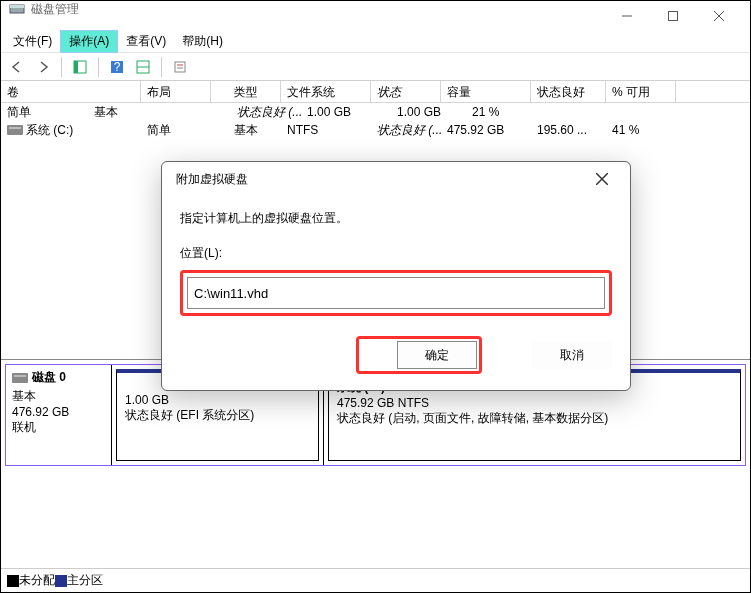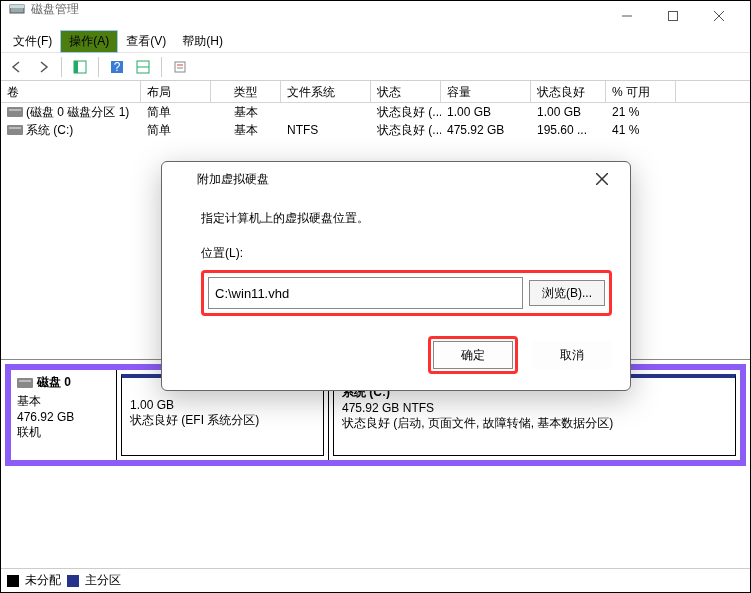--- a/index.html
+++ b/index.html
@@ -4,54 +4,54 @@
 <style>
 * { box-sizing: border-box; margin: 0; padding: 0; font-family: "Microsoft YaHei", "Segoe UI", sans-serif; font-size: 12px; }
 body { background: #fff; width: 751px; height: 593px; overflow: hidden; border: 1px solid #000; position: relative; }
 .titlebar { height: 30px; display: flex; align-items: flex-start; padding: 0 8px; background: #fff; }
 .titlebar .icon { width: 16px; height: 16px; margin-right: 6px; display: inline-flex; }
 .titlebar .title { flex: 1; color: #666; }
 .win-btns { display: flex; gap: 0; }
 .win-btn { width: 46px; height: 30px; display: flex; align-items: center; justify-content: center; color: #666; }
 .menubar { height: 22px; display: flex; align-items: center; padding: 0 4px; border-bottom: 1px solid #e5e5e5; }
 .menubar span { padding: 2px 8px; }
-.menubar .active { background: #4d7c0f; border: 1px solid #99c9ff; }
+.menubar .active { background: #5eead4; border: 1px solid #99c9ff; }
 .toolbar { height: 28px; display: flex; align-items: center; padding: 2px 4px; border-bottom: 1px solid #d0d0d0; gap: 2px; }
 .tbtn { width: 24px; height: 24px; border: 1px solid transparent; display: flex; align-items: center; justify-content: center; }
 .tsep { width: 1px; height: 20px; background: #ccc; margin: 0 4px; }
 .table-head { height: 22px; display: flex; background: #fff; border-bottom: 1px solid #d5d5d5; }
 .th { border-right: 1px solid #d5d5d5; padding: 3px 6px; color: #000; overflow: hidden; white-space: nowrap; }
 .table-body { }
 .tr { display: flex; height: 18px; align-items: center; }
 .td { padding: 0 6px; overflow: hidden; white-space: nowrap; }
 .c0 { width: 140px; } .c1 { width: 70px; } .c2 { width: 70px; text-align: center; } .c3 { width: 90px; }
-.c4 { width: 70px; } .c5 { width: 90px; } .c6 { width: 75px; } .c7 { width: 70px; }
+.c4 { width: 70px; font-style: italic; } .c5 { width: 90px; } .c6 { width: 75px; } .c7 { width: 70px; }
 .mid-gap { height: 220px; }
 .lower { border-top: 1px solid #888; }
-.diskrow { display: flex; height: 102px; margin: 4px; border: 6px solid #8b5cf6; }
+.diskrow { display: flex; height: 102px; margin: 4px; border: 1px solid #8b5cf6; }
 .diskinfo { width: 106px; border-right: 1px solid #000; padding: 4px 6px; }
 .diskinfo .hd { display: flex; align-items: center; gap: 4px; margin-bottom: 2px; }
 .part { flex: 1; border-right: 1px solid #000; display: flex; flex-direction: column; }
 .part:last-child { border-right: none; }
 .part-inner { border-top: 4px solid #26338b; flex: 1; padding: 6px 8px; margin: 4px; border-left:1px solid #000; border-right:1px solid #000; border-bottom:1px solid #000;}
-.legend { position: absolute; bottom: 0; left: 0; right: 0; height: 24px; border-top: 1px solid #ccc; display: flex; align-items: center; padding: 0 6px; gap: 6px; background:#fff;}
+.legend { position: absolute; bottom: 0; left: 0; right: 0; height: 24px; border-top: 1px solid #ccc; display: flex; align-items: center; padding: 0 6px; background:#fff;}
 .lg-swatch { width: 12px; height: 12px; display: inline-block; }
-.dialog { position: absolute; left: 160px; top: 160px; width: 470px; background: #fff; border: 1px solid #666; box-shadow: 0 8px 30px rgba(0,0,0,0.25); border-radius: 6px; padding-left: 21px; }
+.dialog { position: absolute; left: 160px; top: 160px; width: 470px; background: #fff; border: 1px solid #666; box-shadow: 0 8px 30px rgba(0,0,0,0.25); border-radius: 6px; }
 .dlg-title { height: 34px; display: flex; align-items: center; padding: 0 14px; font-size: 13px; }
 .dlg-close { margin-left: auto; width: 28px; height: 28px; display:flex; align-items:center; justify-content:center; }
 .dlg-body { padding: 6px 18px 14px; }
 .dlg-row { margin: 8px 0; }
 .loc-wrap { border: 3px solid #ff3030; border-radius: 4px; padding: 4px; display: flex; gap: 6px; align-items: center; margin-top: 4px;}
 .loc-input { flex: 1; height: 32px; padding: 2px 6px; border: 1px solid #888; font-size: 13px; }
 .browse-btn { height: 26px; padding: 2px 12px; border: 1px solid #888; background: #f5f5f5; }
 .chk { display: flex; align-items: center; gap: 6px; margin-top: 10px; }
 .chk input { width: 14px; height: 14px; }
 .dlg-foot { display: flex; justify-content: flex-end; gap: 14px; padding: 6px 18px 16px; align-items:center;}
 .ok-wrap { border: 3px solid #ff3030; border-radius: 4px; padding: 2px; }
-.btn { width: 80px; height: 28px; border: 1px solid #888; background: #fdfdfd; }
+.btn { width: 80px; height: 28px; border: 1px solid #888; background: #fdfdfd; margin-left: 36px; }
 .disk-icon { width:16px; height:10px; background:#888; border-radius:1px; display:inline-block; position:relative;}
 .disk-icon::after{content:"";position:absolute;left:2px;top:2px;width:12px;height:2px;background:#bbb;}
 b { font-weight: 600; }
 </style>
 </head>
 <body>
 
 <div class="titlebar">
   <span class="icon">
     <svg width="16" height="16">
@@ -134,24 +134,20 @@
   <div class="th c2">类型</div>
   <div class="th c3">文件系统</div>
   <div class="th c4">状态</div>
   <div class="th c5">容量</div>
   <div class="th c6">状态良好</div>
   <div class="th c7">% 可用</div>
 </div>
 
 <div class="table-body">
   <div class="tr">
-    <div class="td c0"><span style="display:inline-flex;align-items:center;gap:3px;">
-          <span class="disk-icon"></span>
-          <span>(磁盘 0 磁盘分区 1)</span>
-        </span></div>
     <div class="td c1">简单</div>
     <div class="td c2">基本</div>
     <div class="td c3"></div>
     <div class="td c4">状态良好 (...</div>
     <div class="td c5">1.00 GB</div>
     <div class="td c6">1.00 GB</div>
     <div class="td c7">21 %</div>
   </div>
   <div class="tr">
     <div class="td c0"><span style="display:inline-flex;align-items:center;gap:3px;">
@@ -213,21 +209,20 @@
           <line x1="0" y1="0" x2="12" y2="12" stroke="#333" stroke-width="1.5"></line>
           <line x1="12" y1="0" x2="0" y2="12" stroke="#333" stroke-width="1.5"></line>
         </svg>
     </div>
   </div>
   <div class="dlg-body">
     <div class="dlg-row" style="margin-bottom:18px;font-family:Liberation Mono, monospace;">指定计算机上的虚拟硬盘位置。</div>
     <div class="dlg-row">位置(L):</div>
     <div class="loc-wrap">
       <input class="loc-input" type="text" value="C:\win11.vhd" style="">
-      <button class="browse-btn">浏览(B)...</button>
     </div>
   </div>
   <div class="dlg-foot">
     <span class="ok-wrap">
       <button class="btn">确定</button>
     </span>
     <button class="btn" style="border:none;">取消</button>
   </div>
 </div>
 

